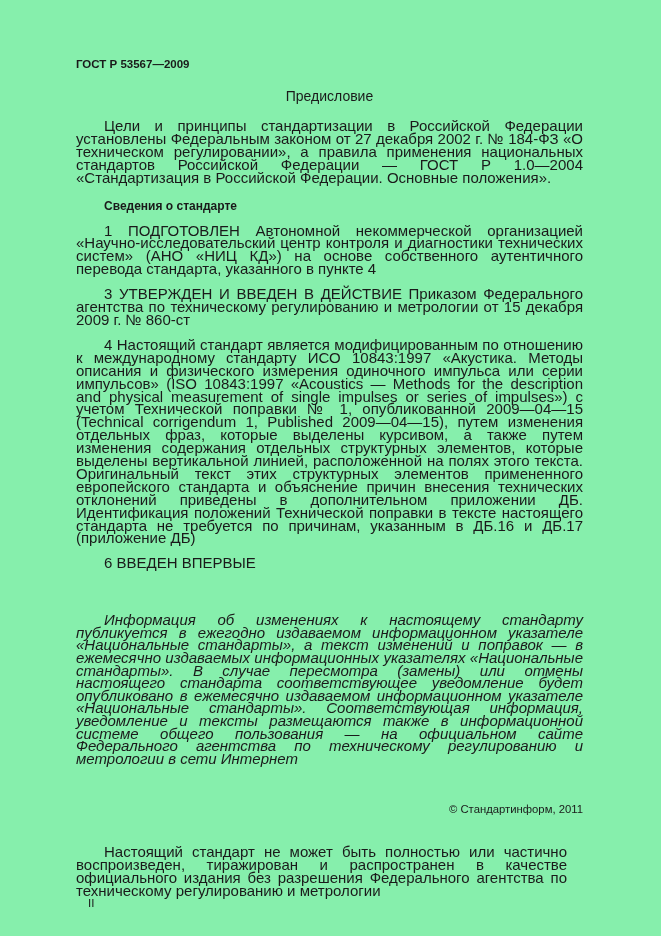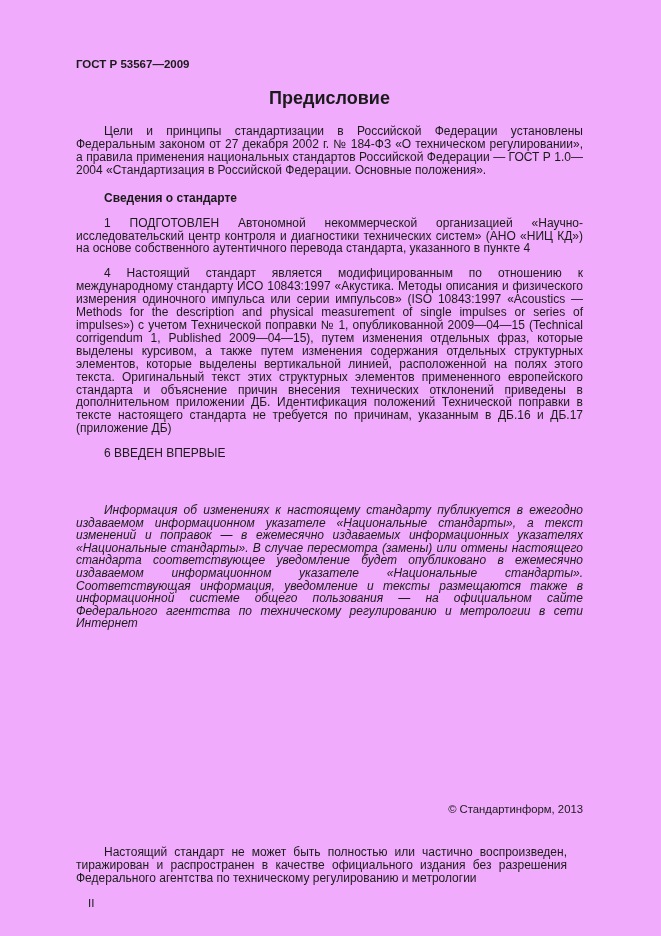--- a/index.html
+++ b/index.html
@@ -4,40 +4,40 @@
 <style>
   html, body {
     margin: 0;
     padding: 0;
     background: #ffffff;
   }
   .page {
     position: relative;
     width: 661px;
     height: 936px;
-    background: #f0abfc;
+    background: #86efac;
     font-family: "Liberation Sans", "DejaVu Sans", sans-serif;
     color: #1a1a1a;
     box-sizing: border-box;
     padding: 58px 78px 0 76px;
     overflow: hidden;
   }
   .doc-number {
     font-size: 11.5px;
     font-weight: bold;
     margin: 0 0 18px 0;
   }
   .title {
-    font-size: 18px;
-    font-weight: bold;
+    font-size: 14px;
+    font-weight: normal;
     text-align: center;
     margin: 0 0 16px 0;
   }
   .para {
-    font-size: 12px;
+    font-size: 15px;
     line-height: 12.9px;
     text-align: justify;
     margin: 0 0 9px 0;
   }
   .indent { text-indent: 28px; }
   .section-heading {
     font-size: 12px;
     font-weight: bold;
     margin: 14px 0 12px 0;
     text-indent: 28px;
@@ -78,26 +78,27 @@
 
   <div class="title">Предисловие</div>
 
   <p class="para indent">Цели и принципы стандартизации в Российской Федерации установлены Федеральным законом от 27 декабря 2002 г. № 184-ФЗ «О техническом регулировании», а правила применения национальных стандартов Российской Федерации — ГОСТ Р 1.0—2004 «Стандартизация в Российской Федерации. Основные положения».</p>
 
   <p class="section-heading">Сведения о стандарте</p>
 
   <p class="para indent item">1  ПОДГОТОВЛЕН Автономной некоммерческой организацией «Научно-исследовательский центр контроля и диагностики технических систем» (АНО «НИЦ КД») на основе собственного аутентичного перевода стандарта, указанного в пункте 4</p>
 
 
+  <p class="para indent item">3  УТВЕРЖДЕН  И  ВВЕДЕН  В  ДЕЙСТВИЕ  Приказом Федерального агентства по техническому регулированию и метрологии от 15 декабря 2009 г. № 860-ст</p>
 
   <p class="para indent item">4  Настоящий стандарт является модифицированным по отношению к международному стандарту ИСО 10843:1997 «Акустика. Методы описания и физического измерения одиночного импульса или серии импульсов» (ISO 10843:1997 «Acoustics — Methods for the description and physical measurement of single impulses or series of impulses») с учетом Технической поправки № 1, опубликованной 2009—04—15 (Technical corrigendum 1, Published 2009—04—15), путем изменения отдельных фраз, которые выделены курсивом, а также путем изменения содержания отдельных структурных элементов, которые выделены вертикальной линией, расположенной на полях этого текста. Оригинальный текст этих структурных элементов примененного европейского стандарта и объяснение причин внесения технических отклонений приведены в дополнительном приложении ДБ. Идентификация положений Технической поправки в тексте настоящего стандарта не требуется по причинам, указанным в ДБ.16 и ДБ.17 (приложение ДБ)</p>
 
   <p class="para indent item">6 ВВЕДЕН ВПЕРВЫЕ</p>
 
   <p class="para indent note">Информация об изменениях к настоящему стандарту публикуется в ежегодно издаваемом информационном указателе «Национальные стандарты», а текст изменений и поправок — в ежемесячно издаваемых информационных указателях «Национальные стандарты». В случае пересмотра (замены) или отмены настоящего стандарта соответствующее уведомление будет опубликовано в ежемесячно издаваемом информационном указателе «Национальные стандарты». Соответствующая информация, уведомление и тексты размещаются также в информационной системе общего пользования — на официальном сайте Федерального агентства по техническому регулированию и метрологии в сети Интернет</p>
 
-  <p class="copyright">© Стандартинформ, 2013</p>
+  <p class="copyright">© Стандартинформ, 2011</p>
 
   <p class="para indent restriction">Настоящий стандарт не может быть полностью или частично воспроизведен, тиражирован и распространен в качестве официального издания без разрешения Федерального агентства по техническому регулированию и метрологии</p>
 
   <div class="page-number">II</div>
 
 </div>
 
 </body></html>

